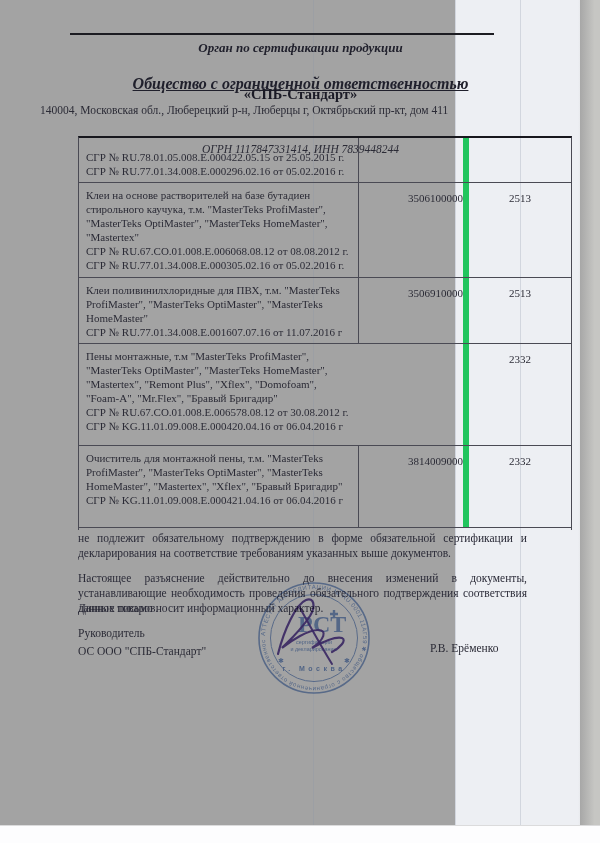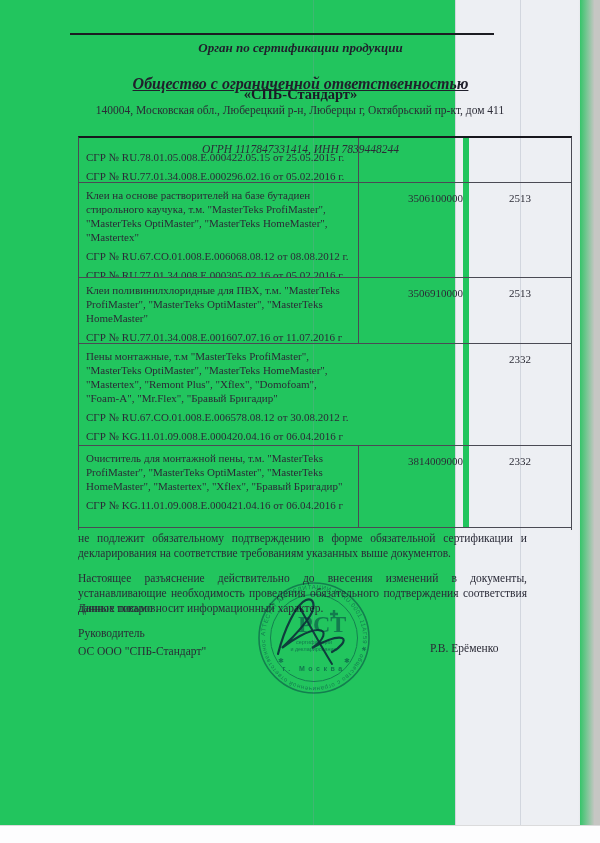--- a/index.html
+++ b/index.html
@@ -1,49 +1,49 @@
 <!DOCTYPE html>
 <html><head>
 <meta charset="utf-8">
 <style>
   html,body{margin:0;padding:0;background:#888;}
   .scan{
     position:relative;width:600px;height:843px;overflow:hidden;
-    background:#22c55e;
+    background:#a3a3a3;
     font-family:"Liberation Serif","DejaVu Serif",serif;
     color:#2b2b36;
   }
   
   .shade-mid{position:absolute;top:0;left:455px;width:125px;height:826px;background:#edeff3;}
   .crease{position:absolute;top:0;width:1px;height:826px;background:rgba(140,150,170,.28);}
   .right-shadow{position:absolute;top:0;right:0;width:22px;height:826px;
     background:linear-gradient(to right,rgba(200,200,198,0),#c6c6c3 75%);}
   .bottom-band{position:absolute;left:0;bottom:0;width:600px;height:17px;background:#fdfdfe;
     border-top:1px solid rgba(120,120,120,.25);}
   
   .top-rule{position:absolute;left:70px;top:33px;width:424px;height:2px;background:#1c1c22;}
   .hdr{position:absolute;left:78px;width:445px;text-align:center;}
   .hdr-l1{top:40px;font-size:13px;font-weight:bold;font-style:italic;color:#20202c;}
   .hdr-l2{top:75px;font-size:16px;font-weight:bold;font-style:italic;color:#20202c;text-decoration:underline;}
   .hdr-name{top:86px;font-size:14.5px;font-weight:bold;color:#1b1b26;}
-  .hdr-addr{position:absolute;left:40px;top:104px;width:520px;text-align:center;font-size:11.5px;}
+  .hdr-addr{position:absolute;left:40px;top:104px;width:520px;font-size:11.5px;}
   .hdr-ogrn{top:118px;font-size:11.5px;font-style:italic;margin-top:25px;}
   
   .tbl{position:absolute;left:78px;top:136px;width:492px;height:392px;
        border-top:2px solid #17171d;border-left:1px solid #4a4a54;border-right:1px solid #4a4a54;}
   .trow{position:absolute;left:0;width:492px;border-bottom:1px solid #4a4a54;box-sizing:border-box;}
   .r0{top:0;height:45px;}.r1{top:45px;height:95px;}.r2{top:140px;height:66px;}
   .r3{top:206px;height:102px;}.r4{top:308px;height:82px;}
   .cell{position:absolute;top:0;bottom:0;box-sizing:border-box;overflow:hidden;}
   .cdesc{left:0;width:279px;padding:4px 8px 0 7px;}
   .ccode1{left:279px;width:105px;border-left:1px solid #4a4a54;text-align:right;padding-top:8px;}
   .ccode2{left:384px;width:108px;border-left:6px solid #22c55e;text-align:center;padding-top:8px;}
   .cell{font-size:11px;line-height:14px;}
   .desc-text{margin:1px 0 0 0;}
-  .cert-line{margin-top:5px;}
+  .cert-line{}
   .r0 .cert-line:first-child{margin-top:8px;}
   
   .para{position:absolute;left:78px;width:449px;font-size:11.5px;line-height:15px;
         text-align:justify;color:#2b2b38;}
   .p1{top:531px;}
   .p2{top:571px;}
   .p3{top:601px;text-align:left;}
   
   .sig-role{position:absolute;left:78px;top:624px;font-size:11.5px;line-height:18px;}
   .sig-name{position:absolute;left:430px;top:642px;font-size:11.5px;}

